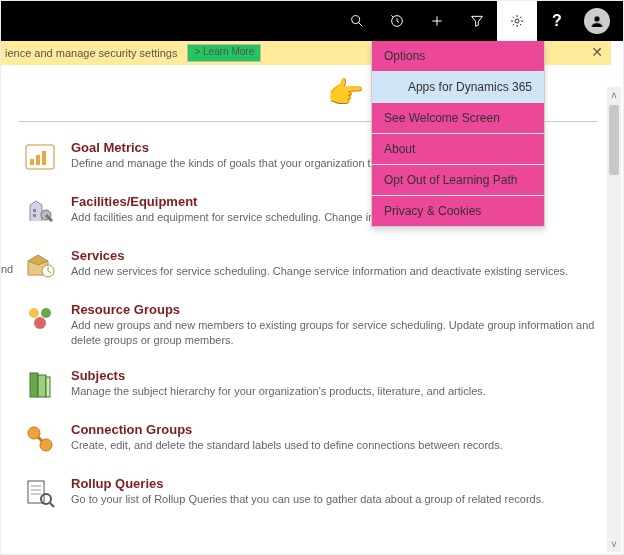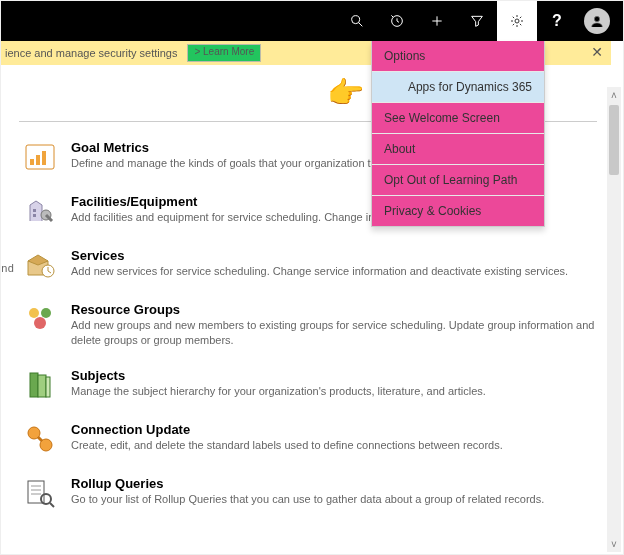--- a/index.html
+++ b/index.html
@@ -23,23 +23,23 @@
   .menu-item:last-child{border-bottom:none;}
   .menu-item.hl{background:#cfe5f5;text-align:right;}
   
   .pointer{position:absolute;top:74px;left:326px;font-size:30px;z-index:11;transform:scaleX(1);}
   
   .content{position:absolute;top:120px;left:0;right:18px;bottom:0;overflow:hidden;}
   .sep{border-top:1px solid #ccc;margin:0 8px 12px 18px;}
   .row{display:flex;padding:6px 8px 14px 22px;}
   .ico{width:34px;height:34px;flex:0 0 34px;margin-right:14px;display:flex;align-items:center;justify-content:center;}
   .ico svg{width:32px;height:32px;}
-  .rt .title{font-size:13px;font-weight:600;color:#000000;}
+  .rt .title{font-size:13px;font-weight:600;color:#7f1d1d;}
   .rt .desc{font-size:11px;color:#666;line-height:1.35;margin-top:1px;}
-  .partial{font-size:11px;color:#666;padding:0 8px 8px 0;text-align:center;white-space:nowrap;overflow:hidden;font-family:Liberation Mono, monospace;}
+  .partial{font-size:11px;color:#666;padding:0 8px 8px 0;text-align:center;white-space:nowrap;overflow:hidden;}
   
   .sbar{position:absolute;top:86px;right:2px;bottom:2px;width:14px;background:#f0f0f0;}
   .sbar .arrow{height:16px;display:flex;align-items:center;justify-content:center;color:#777;font-size:10px;cursor:pointer;}
   .sbar .thumb{position:absolute;top:18px;left:2px;width:10px;height:70px;background:#c8c8c8;border-radius:2px;cursor:pointer;}
 </style>
 </head>
 <body>
 <div class="viewport">
 
   <div class="topbar">
@@ -184,21 +184,21 @@
 
     <div class="row">
       <div class="ico">
         <svg viewBox="0 0 32 32">
             <circle cx="10" cy="10" r="6" fill="#f2a23c" stroke="#c77414"></circle>
             <circle cx="22" cy="22" r="6" fill="#f2a23c" stroke="#c77414"></circle>
             <path d="M14 14l4 4" stroke="#c77414" stroke-width="3"></path>
           </svg>
       </div>
       <div class="rt">
-        <div class="title">Connection Update</div>
+        <div class="title">Connection Groups</div>
         <div class="desc">Create, edit, and delete the standard labels used to define connections between records.</div>
       </div>
     </div>
 
     <div class="row">
       <div class="ico">
         <svg viewBox="0 0 32 32">
             <rect x="4" y="4" width="16" height="22" fill="#fff" stroke="#555"></rect>
             <line x1="7" y1="9" x2="17" y2="9" stroke="#999"></line>
             <line x1="7" y1="13" x2="17" y2="13" stroke="#999"></line>

